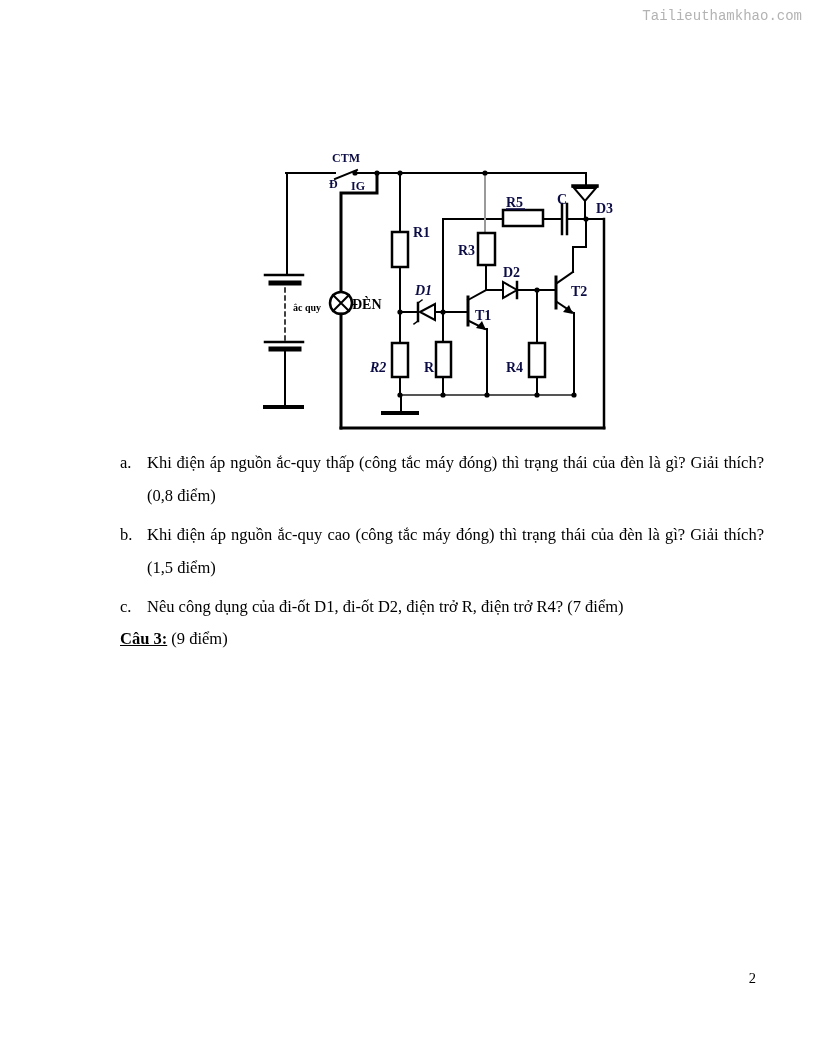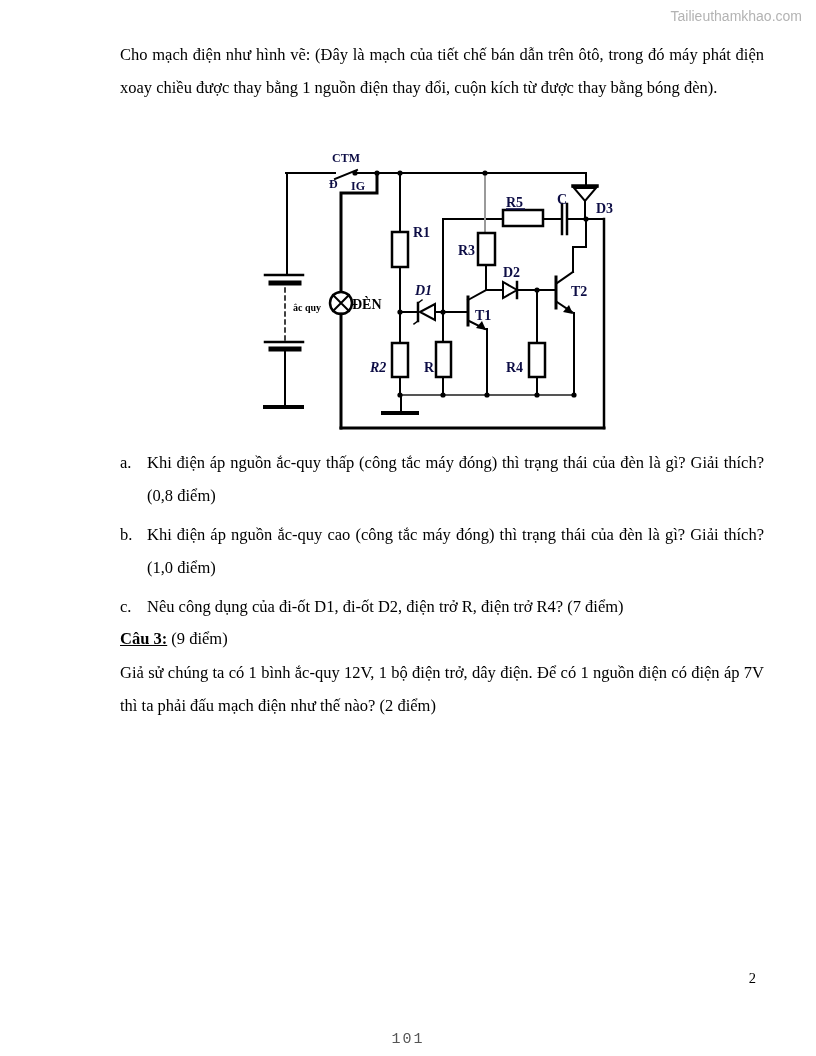--- a/index.html
+++ b/index.html
@@ -2,21 +2,21 @@
 <html><head>
 <meta charset="utf-8">
 <style>
   html,body{margin:0;padding:0;background:#e8e8e8;}
   .page{
     position:relative;width:816px;height:1056px;margin:0 auto;background:#ffffff;
     font-family:"Liberation Serif",serif;color:#000;overflow:hidden;
   }
   .watermark{
     position:absolute;top:8px;right:14px;color:#b3b3b3;
-    font-family:Liberation Sans, sans-serif;font-size:14px;
+    font-family:Liberation Mono, monospace;font-size:14px;
   }
   .intro{
     position:absolute;left:120px;top:38px;width:644px;
     font-size:16.5px;line-height:33px;text-align:justify;
   }
   .circuit{position:absolute;left:255px;top:140px;width:380px;height:300px;}
   .qa{position:absolute;left:120px;top:446px;width:644px;}
   .q-item{display:flex;margin-bottom:6px;font-size:16.5px;line-height:33px;}
   .q-marker{width:27px;flex:none;}
   .q-text{flex:1;text-align:justify;}
@@ -35,21 +35,20 @@
   svg text.plain{fill:#000;}
   svg text.it{font-style:italic;}
 </style>
 </head>
 <body>
 
 <div class="page">
 
   <div class="watermark">Tailieuthamkhao.com</div>
 
-  <div class="intro">Cho mạch điện như hình vẽ: (Đây là mạch của tiết chế bán dẫn trên ôtô, trong đó máy phát điện xoay chiều được thay bằng 1 nguồn điện thay đổi, cuộn kích từ được thay bằng bóng đèn).</div>
 
   <svg class="circuit" viewBox="0 0 380 300" width="380" height="300">
     <g stroke="#000" stroke-width="2" fill="none" stroke-linecap="square">
 
       <g>
         <path d="M32,33 V135"></path>
         <path d="M10,135 H48" stroke-width="2.5"></path>
         <path d="M16,143 H44" stroke-width="5"></path>
         <path d="M30,148 V200" stroke-width="1.5" stroke-dasharray="4,4"></path>
         <path d="M10,202 H48" stroke-width="2.5"></path>
@@ -200,30 +199,28 @@
     <text x="38" y="171" font-size="10" class="plain">ắc quy</text>
   </svg>
 
   <div class="qa">
     <div class="q-item">
       <div class="q-marker">a.</div>
       <div class="q-text">Khi điện áp nguồn ắc-quy thấp (công tắc máy đóng) thì trạng thái của đèn là gì? Giải thích? (0,8 điểm)</div>
     </div>
     <div class="q-item">
       <div class="q-marker">b.</div>
-      <div class="q-text">Khi điện áp nguồn ắc-quy cao (công tắc máy đóng) thì trạng thái của đèn là gì? Giải thích? (1,0 điểm)</div>
+      <div class="q-text">Khi điện áp nguồn ắc-quy cao (công tắc máy đóng) thì trạng thái của đèn là gì? Giải thích? (1,5 điểm)</div>
     </div>
     <div class="q-item">
       <div class="q-marker">c.</div>
       <div class="q-text">Nêu công dụng của đi-ốt D1, đi-ốt D2, điện trở R, điện trở R4? (7 điểm)</div>
     </div>
   </div>
 
   <div class="cau3">
     <span class="cau3-label">Câu 3:</span><span> (9 điểm)</span>
   </div>
 
-  <div class="final-para">Giả sử chúng ta có 1 bình ắc-quy 12V, 1 bộ điện trở, dây điện. Để có 1 nguồn điện có điện áp 7V thì ta phải đấu mạch điện như thế nào? (2 điểm)</div>
 
   <div class="page-num">2</div>
-  <div class="footer-num">101</div>
 
 </div>
 
 </body></html>

